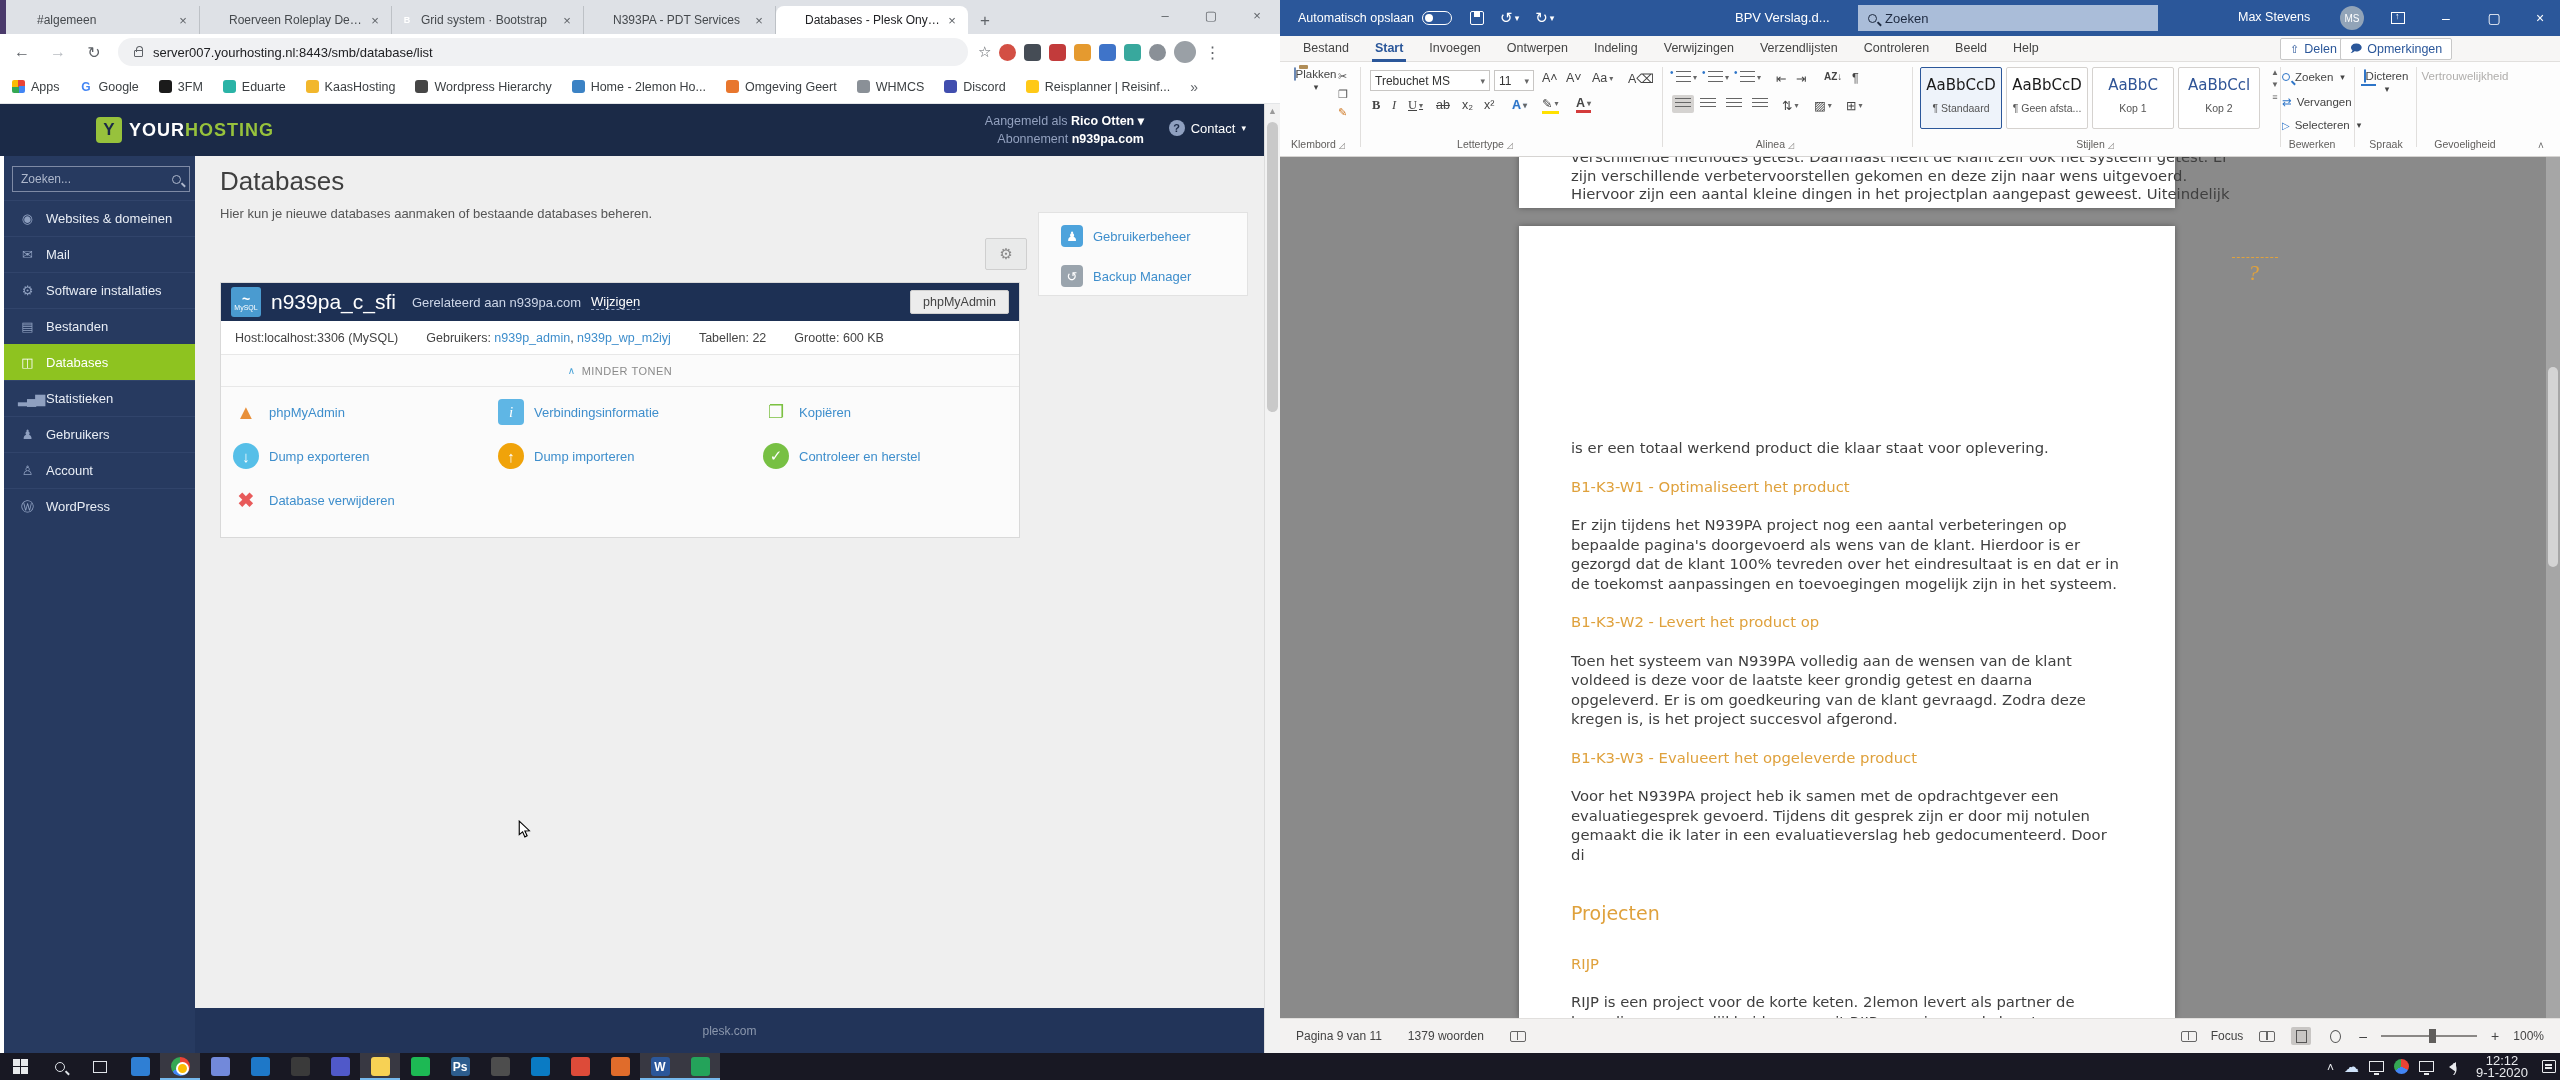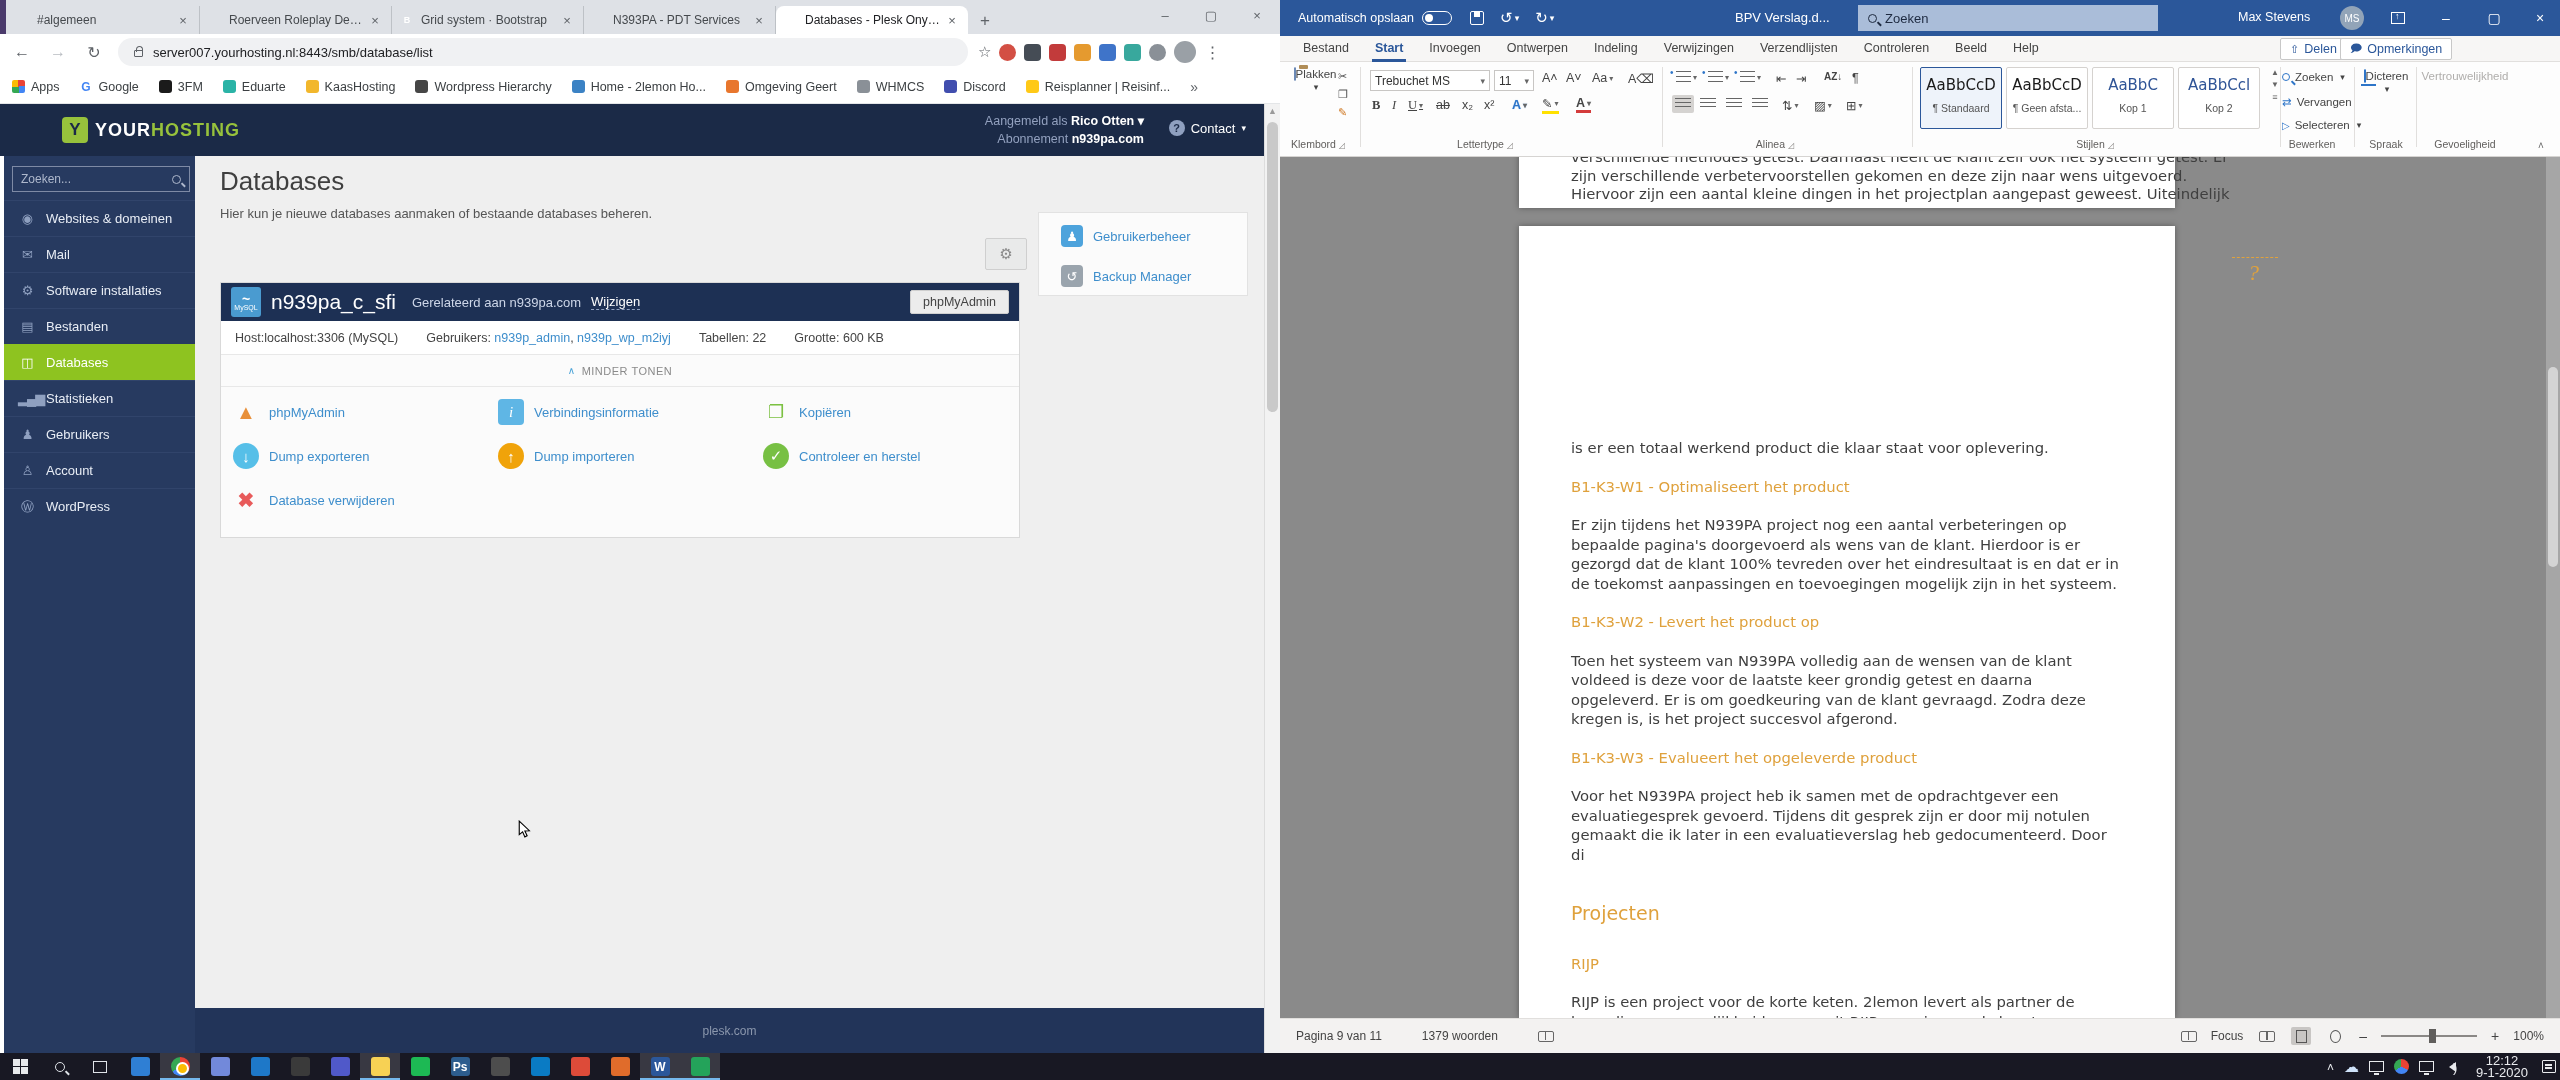--- a/index.html
+++ b/index.html
@@ -33,21 +33,21 @@
   .kebab::before{content:"⋮";color:#5f6368;font-size:16px}
   #bookmarks{left:0;top:70px;width:1280px;height:34px;background:#fff;border-bottom:1px solid #e4e6e8;display:flex;align-items:center;padding-left:12px;gap:20px}
   .bm{display:flex;align-items:center;gap:6px;font-size:12.5px;color:#3c4043;white-space:nowrap}
   .bm-ico{width:13px;height:13px;border-radius:3px;display:flex;align-items:center;justify-content:center;font-size:10px;font-weight:bold}
   .bm-apps .bm-ico{background:conic-gradient(#ea4335 0 25%,#4285f4 0 50%,#34a853 0 75%,#fbbc05 0);border-radius:2px}
   .bm-google .bm-ico{color:#4285F4;background:transparent;font-size:12px}
   .bm-more::before{content:"»";color:#5f6368;font-size:14px}
 
   
   #plesk-header{left:0;top:104px;width:1264px;height:52px;background:#1b2a47;display:flex;align-items:center}
-  #yh-logo{display:flex;align-items:center;margin-left:62px}
+  #yh-logo{display:flex;align-items:center;margin-left:96px}
   #yh-mark{width:26px;height:26px;background:#97c23c;border-radius:4px;color:#1b2a47;font-weight:bold;font-size:17px;display:flex;align-items:center;justify-content:center;margin-right:7px}
   #yh-mark::before{content:"Y"}
   .yh-your{color:#fff;font-weight:bold;font-size:18px;letter-spacing:1px}
   .yh-host{color:#97c23c;font-weight:bold;font-size:18px;letter-spacing:1px}
   #plesk-acct{position:absolute;right:120px;top:8px;text-align:right;font-size:12.5px;line-height:18px}
   #plesk-acct .lbl{color:#93a1bf}
   #plesk-acct .val{color:#fff;font-weight:bold}
   #plesk-contact{position:absolute;right:18px;top:16px;color:#fff;font-size:13px;display:flex;align-items:center;gap:6px}
   .q-circle{width:16px;height:16px;border-radius:50%;background:#8fa0c0;color:#1b2a47;font-size:11px;font-weight:bold;display:flex;align-items:center;justify-content:center}
   .q-circle::before{content:"?"}
@@ -185,21 +185,21 @@
   .doc-block{font-family:"DejaVu Sans",sans-serif;font-size:14.8px;line-height:19.5px;color:#3f3f3f}
   .doc-block.p{margin-bottom:19px}
   .doc-block.h2{color:#dfa13c;margin:8px 0 19px}
   .doc-block.h1{color:#dfa13c;font-size:19px;margin:40px 0 30px}
   #annotation{position:absolute;left:952px;top:100px;color:#e0a23c}
   #annotation .dash{display:block;width:46px;border-top:1.5px dashed #e0a23c;margin-bottom:2px}
   #annotation .q{font-size:22px;font-family:"Liberation Serif",serif;font-style:italic;margin-left:16px}
   #w-scroll{left:1266px;top:157px;width:14px;height:861px;background:#a6a6a6}
   #w-thumb{position:absolute;left:2px;top:210px;width:10px;height:200px;background:#d4d4d4;border-radius:5px}
   #w-status{left:0;top:1018px;width:1280px;height:35px;background:#f3f2f1;border-top:1px solid #e1dfdd;display:flex;align-items:center;font-size:12px;color:#444}
-  #ws-left{display:flex;align-items:center;gap:40px;margin-left:16px}
+  #ws-left{display:flex;align-items:center;gap:26px;margin-left:16px}
   .i-book{width:16px;height:11px;border:1.5px solid #666;border-radius:2px;position:relative}
   .i-book::before{content:"";position:absolute;left:6px;top:0;width:1.5px;height:8px;background:#666}
   #ws-right{position:absolute;right:16px;display:flex;align-items:center;gap:14px}
   .view-ico{width:20px;height:18px;display:flex;align-items:center;justify-content:center}
   .i-page{width:11px;height:13px;border:1.5px solid #555}
   .view-ico.sel{background:#c8c6c4;border-radius:2px}
   .zoom-track{width:96px;height:2px;background:#8a8886;position:relative}
   .zoom-thumb{position:absolute;left:48px;top:-6px;width:7px;height:14px;background:#605e5c}
   .zplus{font-size:14px}
 

